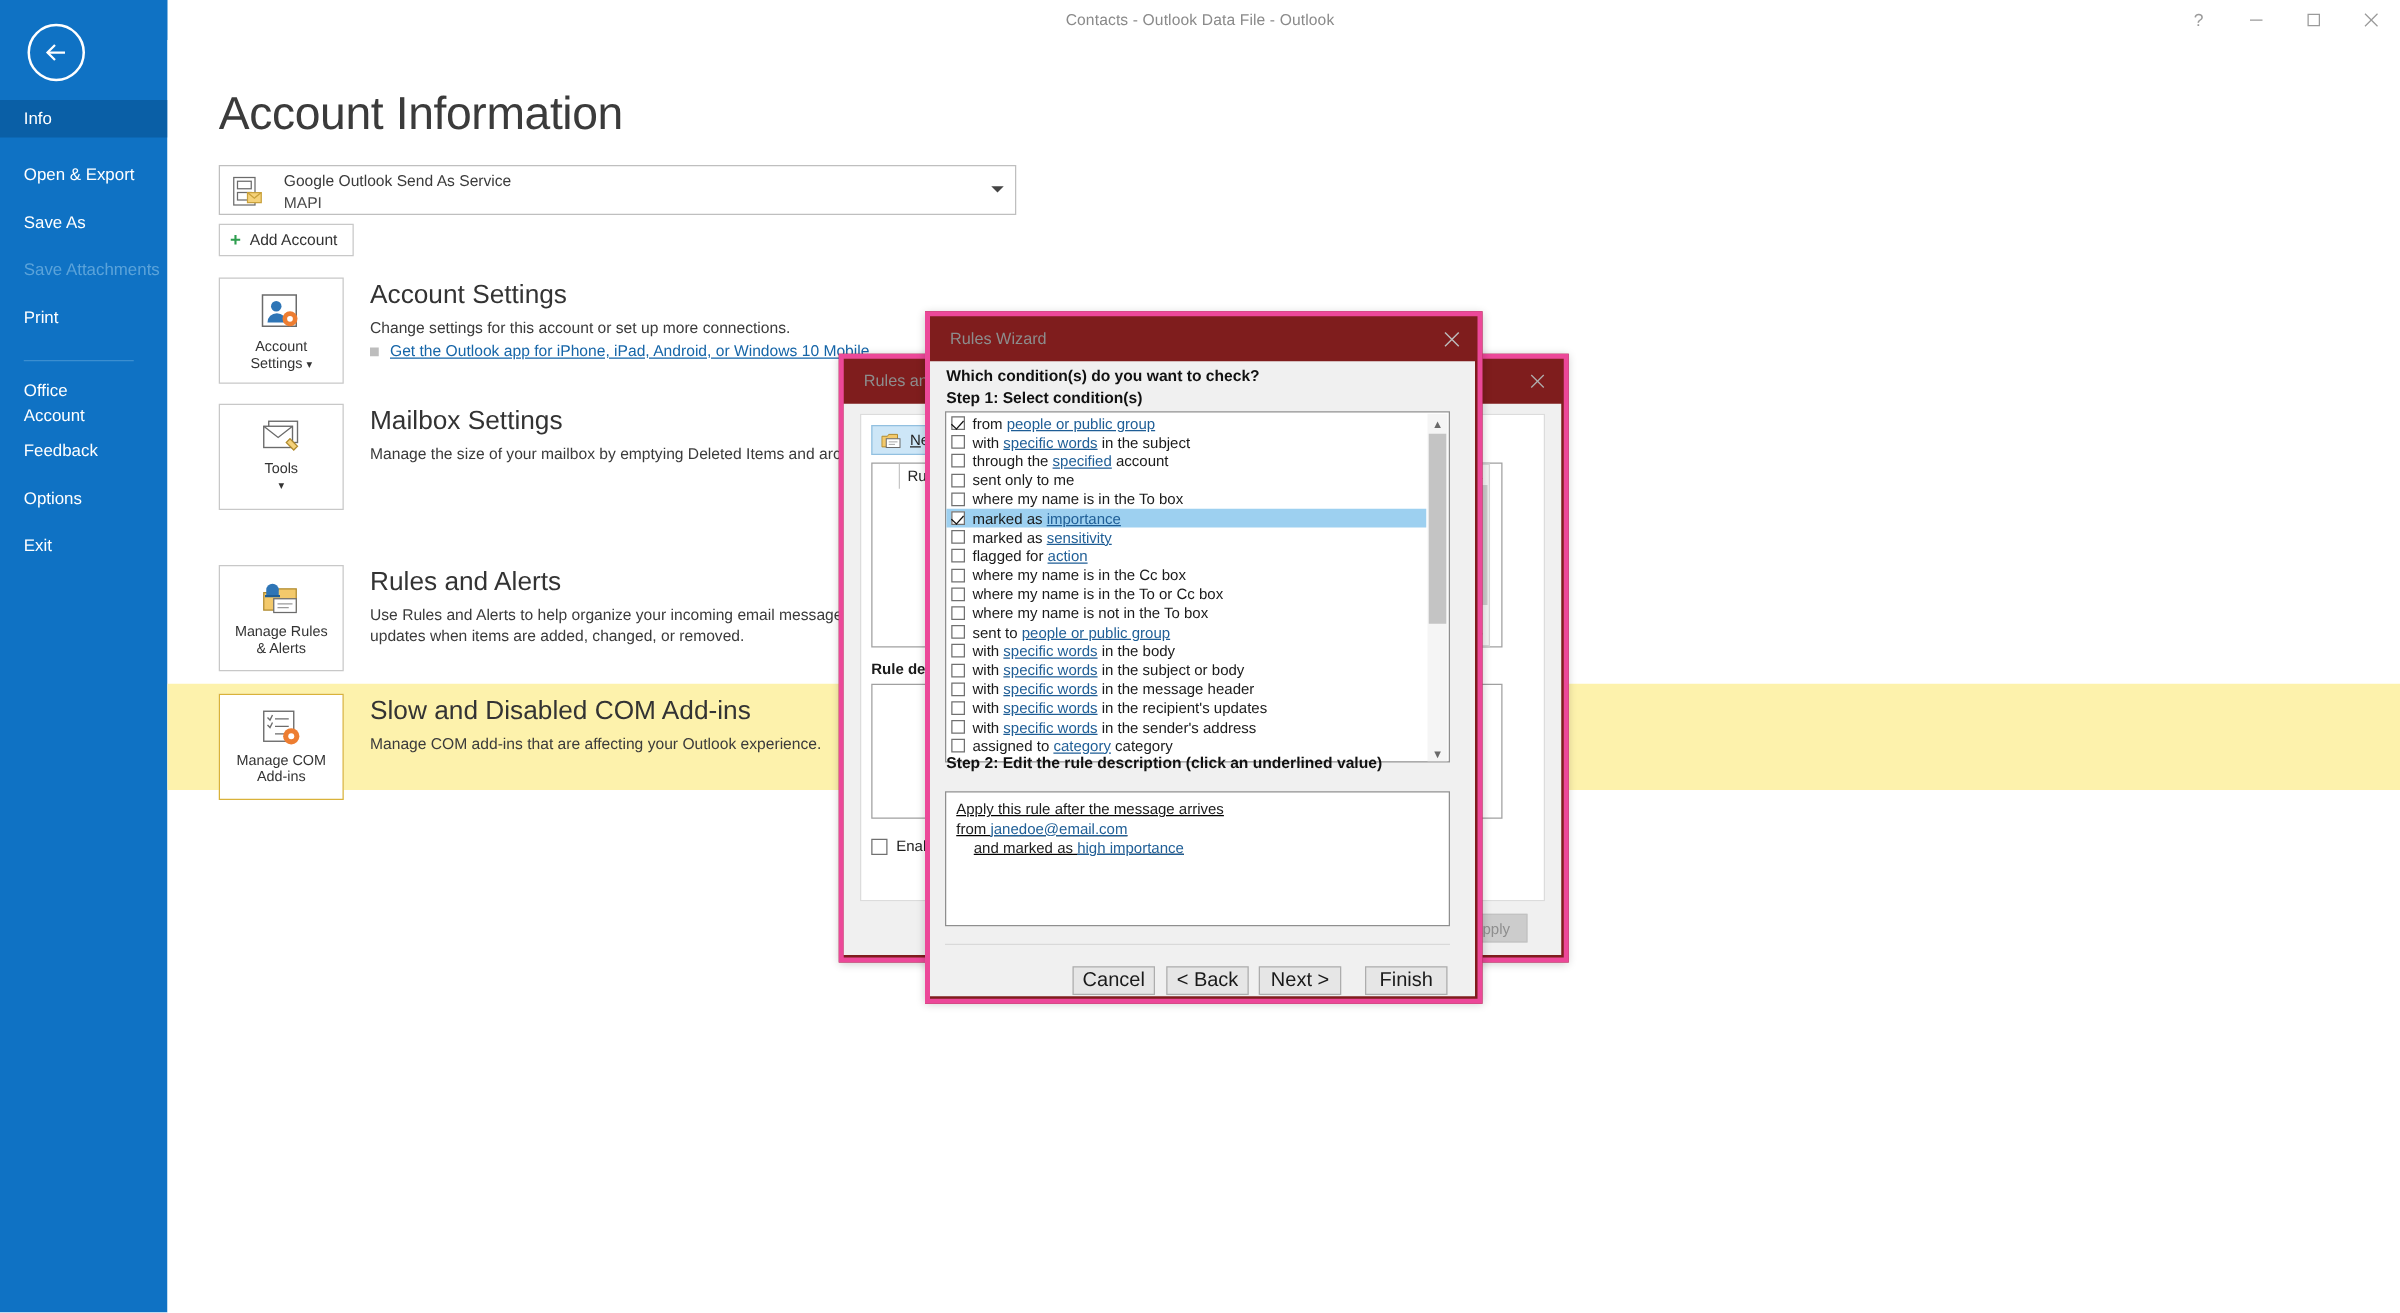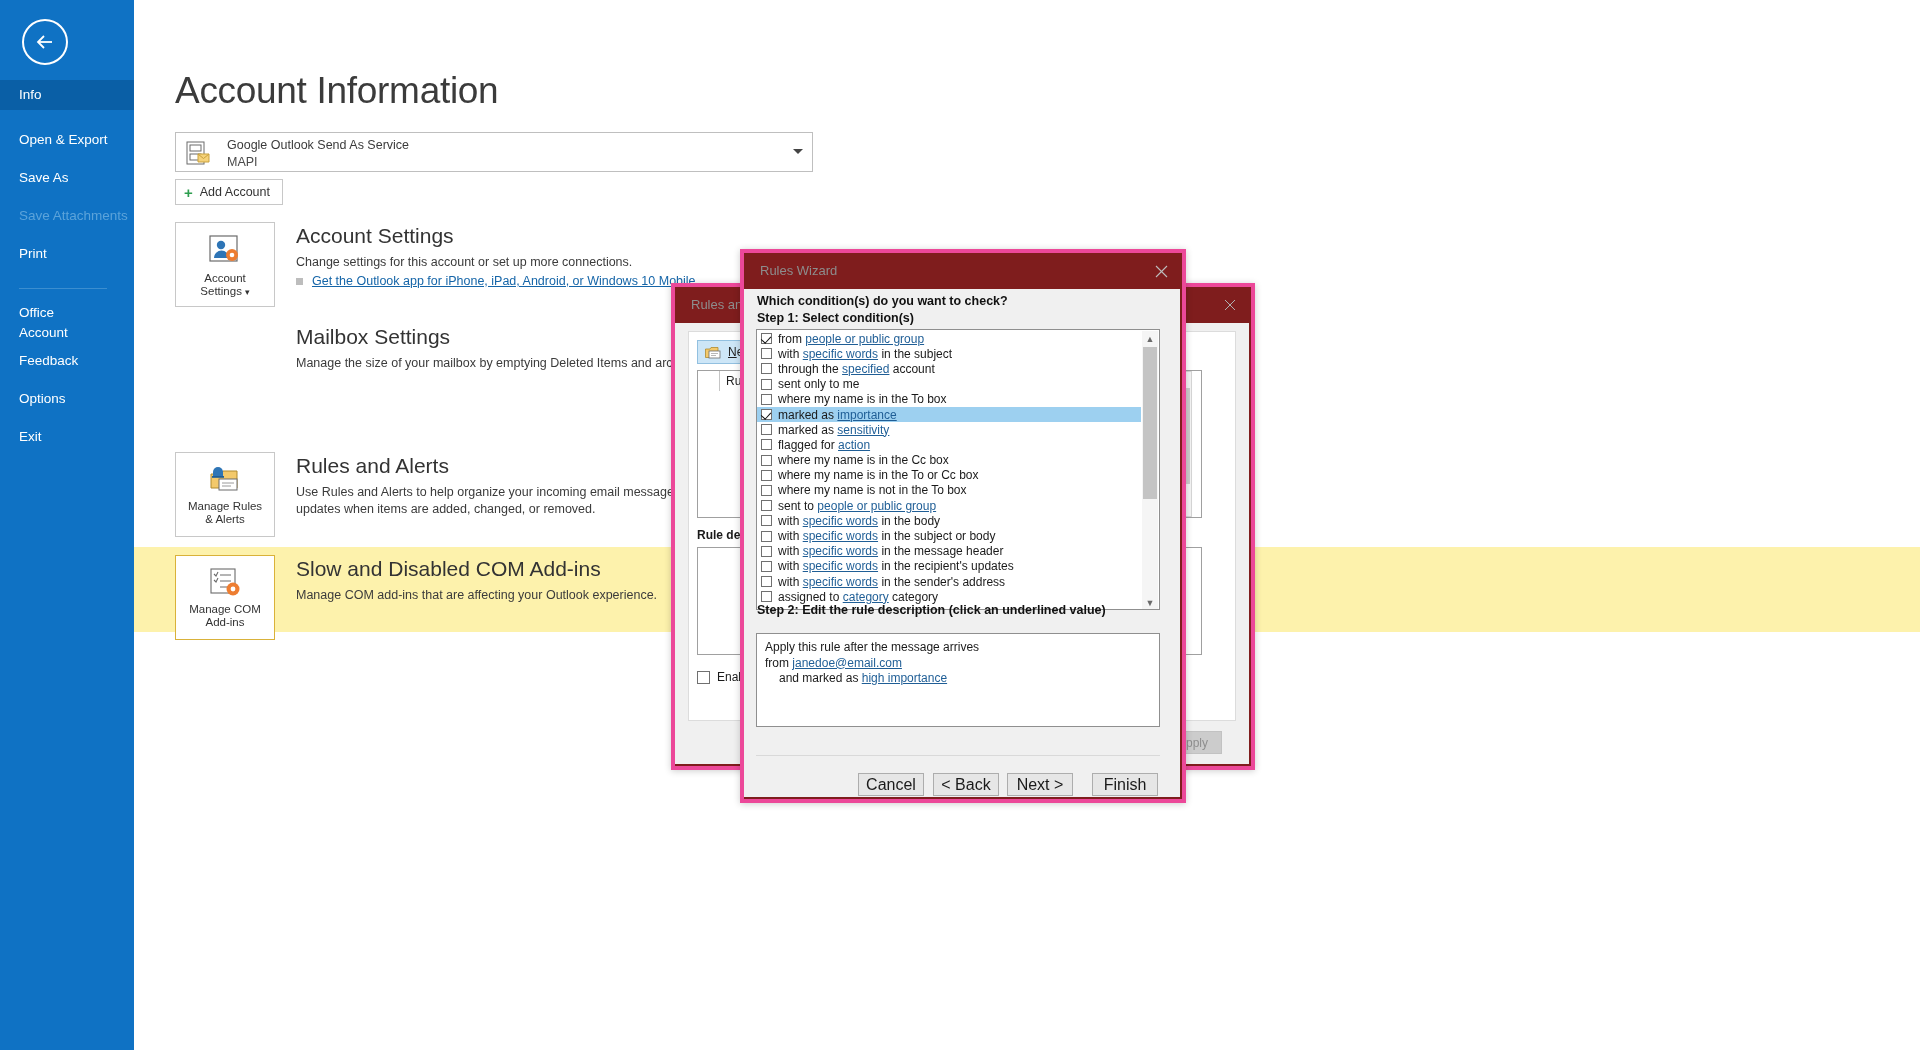--- a/index.html
+++ b/index.html
@@ -142,36 +142,58 @@
   .cond-row { position:relative; height:15.2px; display:flex; align-items:center; padding-left:4px; font-size:12px; color:#1a1a1a; white-space:nowrap; }
   .cond-row.selected { background:#9dd0f0; }
   .cond-box { width:11px; height:11px; min-width:11px; border:1px solid #707070; background:#fff; margin-right:6px; box-sizing:border-box; position:relative; }
   .cond-box.checked::after {
     content:""; position:absolute; left:1px; top:0px; width:5px; height:8px;
     border:solid #111; border-width:0 1.6px 1.6px 0; transform: rotate(42deg);
   }
   .u { color:#1f5e96; text-decoration: underline; }
   .cond-scroll { position:absolute; right:1px; top:1px; width:16px; height:279px; background:#f5f5f5; }
   .desc-box {
-    position:absolute; left:12px; top:344px; width:404px; height:94px;
-    border:1px solid #8f8f8f; background:#ffffff; box-sizing:border-box; padding:6px 0 0 8px;
+    position:absolute; left:12px; top:344px; width:404px; height:108px;
+    border:1px solid #8f8f8f; background:#ffffff; box-sizing:border-box; padding:6px 0 0 8px;text-decoration:underline;
   }
   .desc-line { font-size:12px; color:#1a1a1a; line-height:15.5px; white-space:nowrap; }
   .desc-line.indent { padding-left:14px; }
   .wz-sep { position:absolute; left:12px; width:404px; height:1px; background:#d9d9d9; }
   .wz-btn {
     position:absolute; width:66px; height:23px; background:#e6e6e6; border:1px solid #adadad;
     display:flex; align-items:center; justify-content:center; font-size:16px; color:#1a1a1a; box-sizing:border-box;
   }
 </style>
 </head>
 <body>
 
 <div id="root">
 
+  <div class="titlebar">
+    <div class="titlebar-text">Contacts - Outlook Data File  -  Outlook</div>
+    <div class="win-btns">
+      <div class="win-btn">?</div>
+      <div class="win-btn">
+        <svg width="12" height="12" viewBox="0 0 12 12">
+            <line x1="1" y1="6" x2="11" y2="6" stroke="#9a9a9a" stroke-width="1"></line>
+          </svg>
+      </div>
+      <div class="win-btn">
+        <svg width="12" height="12" viewBox="0 0 12 12">
+            <rect x="1.5" y="1.5" width="9" height="9" fill="none" stroke="#9a9a9a" stroke-width="1"></rect>
+          </svg>
+      </div>
+      <div class="win-btn">
+        <svg width="12" height="12" viewBox="0 0 12 12">
+            <line x1="1" y1="1" x2="11" y2="11" stroke="#9a9a9a" stroke-width="1"></line>
+            <line x1="11" y1="1" x2="1" y2="11" stroke="#9a9a9a" stroke-width="1"></line>
+          </svg>
+      </div>
+    </div>
+  </div>
 
   <div class="rail">
     <div class="back-circle">
       <svg width="24" height="24" viewBox="0 0 24 24">
         <line x1="5" y1="12" x2="19" y2="12" stroke="#ffffff" stroke-width="1.8"></line>
         <polyline points="11,6 5,12 11,18" fill="none" stroke="#ffffff" stroke-width="1.8"></polyline>
       </svg>
     </div>
 
     <div class="rail-item active" style="top:80px"><span>Info</span></div>
@@ -224,20 +246,29 @@
       </div>
       <div class="sec-head">Account Settings</div>
       <div class="sec-desc">Change settings for this account or set up more connections.</div>
       <div class="sec-link-row">
         <span class="bullet-sq"></span>
         <span class="sec-link">Get the Outlook app for iPhone, iPad, Android, or Windows 10 Mobile.</span>
       </div>
     </div>
 
     <div class="section" style="top:291px; left:41px; width:800px; height:95px">
+      <div class="sec-tile">
+        <svg width="36" height="30" viewBox="0 0 36 30">
+          <rect x="8" y="2" width="23" height="17" fill="#ffffff" stroke="#6b6b6b" stroke-width="1.1"></rect>
+          <rect x="4" y="6" width="23" height="17" fill="#ffffff" stroke="#6b6b6b" stroke-width="1.1"></rect>
+          <polyline points="4,6 15.5,15 27,6" fill="none" stroke="#6b6b6b" stroke-width="1.1"></polyline>
+          <path d="M25 16 l6 6 l-3 3 l-6 -6 z" fill="#f5d27a" stroke="#b08a2e" stroke-width="1"></path>
+        </svg>
+        <div class="sec-tile-label">Tools<br><span style="font-size:9px">▾</span></div>
+      </div>
       <div class="sec-head">Mailbox Settings</div>
       <div class="sec-desc">Manage the size of your mailbox by emptying Deleted Items and archivi</div>
     </div>
 
     <div class="section" style="top:420px; left:41px; width:800px; height:95px">
       <div class="sec-tile">
         <svg width="36" height="32" viewBox="0 0 36 32">
           <path d="M4 10 L14 10 L16 7 L30 7 L30 24 L4 24 Z" fill="#f3c96b" stroke="#b08a2e" stroke-width="1"></path>
           <rect x="12" y="15" width="18" height="11" fill="#ffffff" stroke="#6b6b6b" stroke-width="1"></rect>
           <line x1="15" y1="19" x2="27" y2="19" stroke="#9a9a9a" stroke-width="1"></line>

